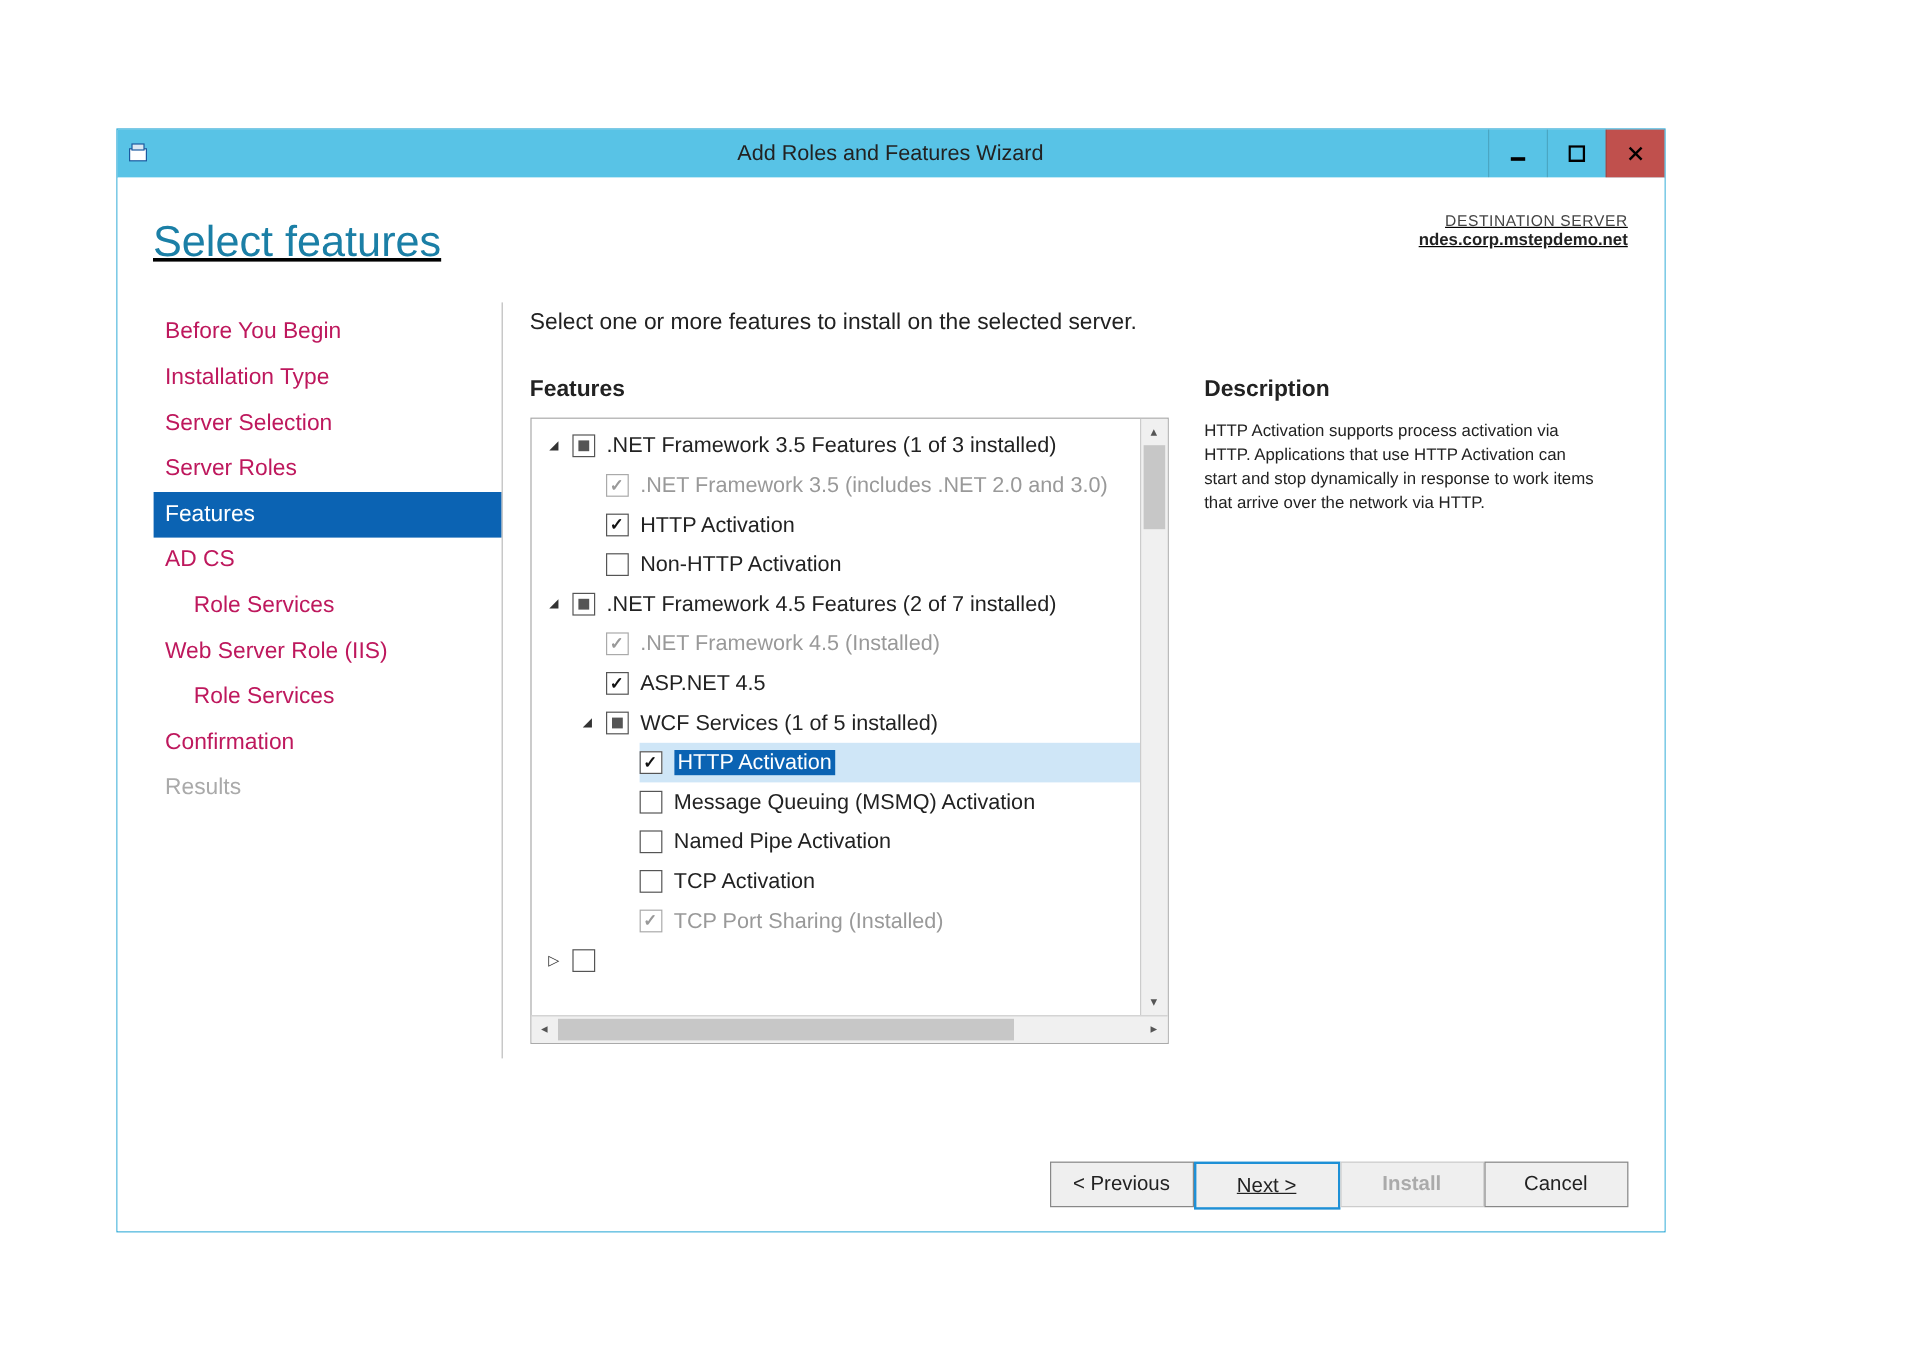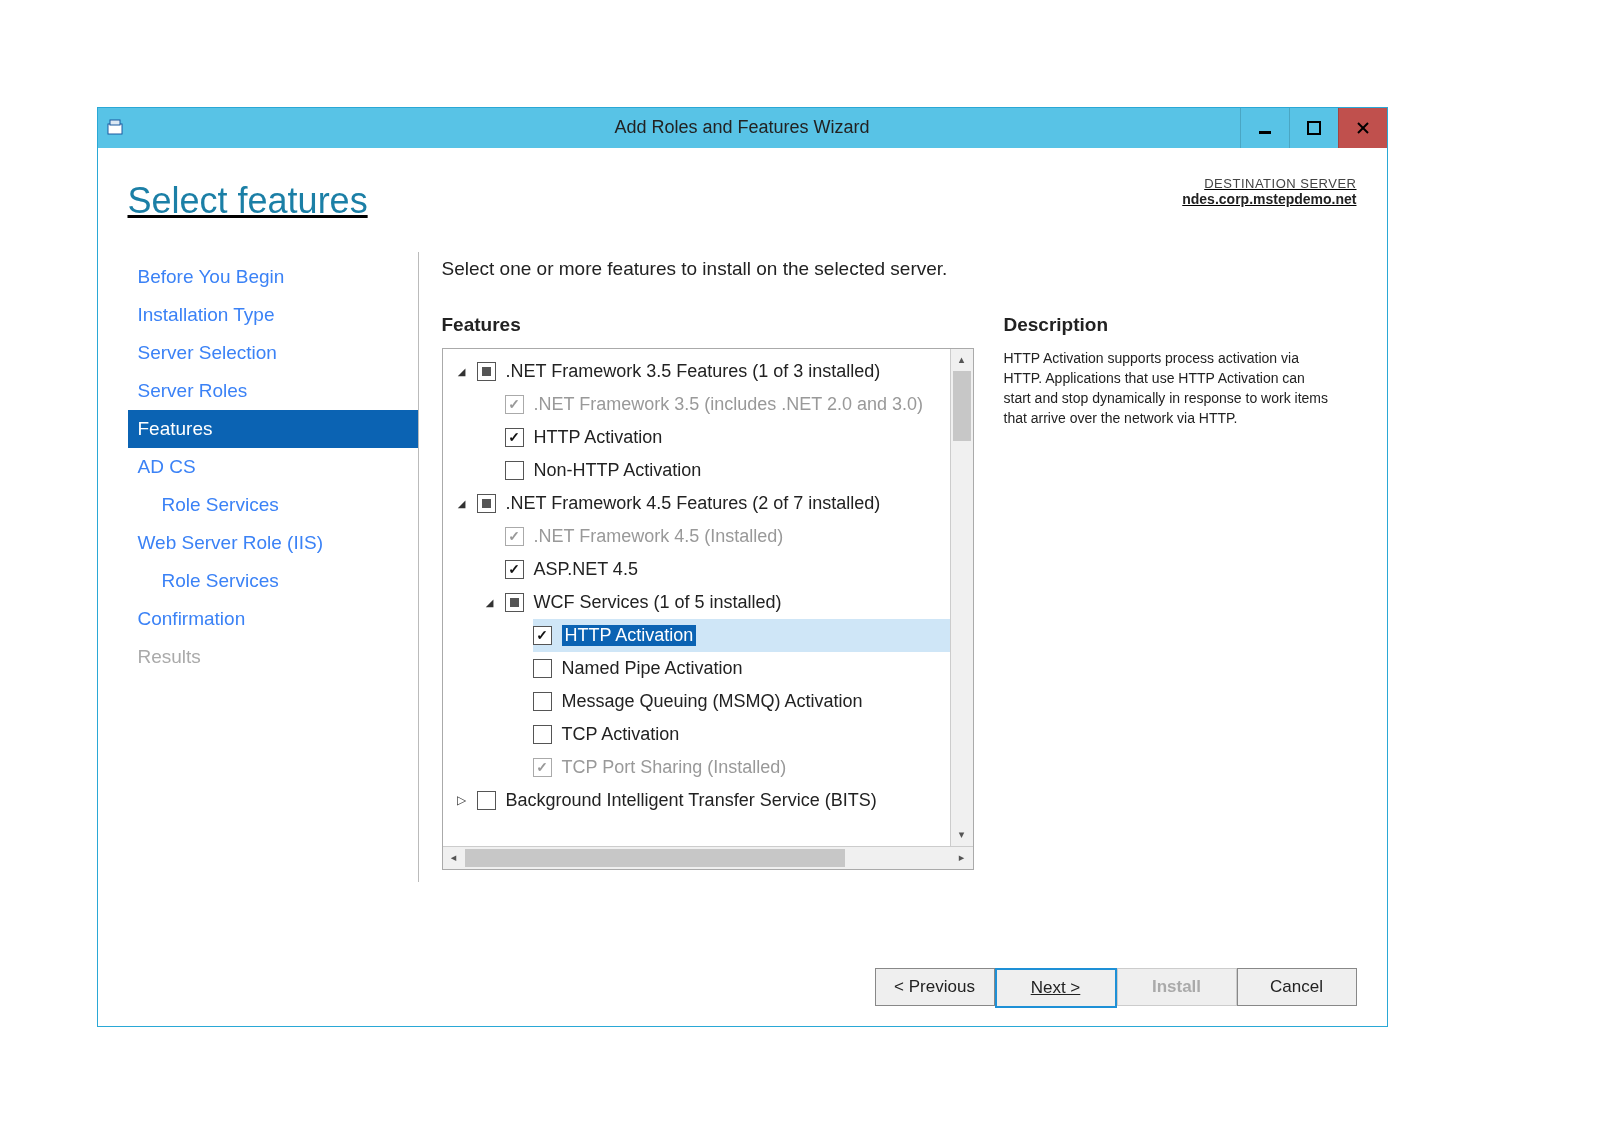--- a/index.html
+++ b/index.html
@@ -105,21 +105,21 @@
   flex: 1;
   margin-top: 36px;
 }
 .sidebar {
   width: 290px;
   flex-shrink: 0;
 }
 .sidebar-item {
   padding: 8px 10px 8px 10px;
   font-size: 19px;
-  color: #3b82f6;
+  color: #be185d;
   cursor: default;
 }
 .sidebar-item.indent { padding-left: 34px; }
 .sidebar-item.selected {
   background: #0b63b3;
   color: #fff;
 }
 .sidebar-item.disabled { color: #aaa; }
 
 .content-col {
@@ -431,30 +431,30 @@
                           <span class="checkbox checked"></span>
                           <span class="label-text">HTTP Activation</span>
                         </span>
                       </div>
                       <div class="tree-row">
                         <span class="spacer-indent" style="width: 62px;"></span>
                         <span class="expander"></span>
                         <span class="spacer8"></span>
                         <span class="cell">
                           <span class="checkbox "></span>
+                          <span class="label-text">Message Queuing (MSMQ) Activation</span>
+                        </span>
+                      </div>
+                      <div class="tree-row">
+                        <span class="spacer-indent" style="width: 62px;"></span>
+                        <span class="expander"></span>
+                        <span class="spacer8"></span>
+                        <span class="cell">
+                          <span class="checkbox "></span>
                           <span class="label-text">Named Pipe Activation</span>
-                        </span>
-                      </div>
-                      <div class="tree-row">
-                        <span class="spacer-indent" style="width: 62px;"></span>
-                        <span class="expander"></span>
-                        <span class="spacer8"></span>
-                        <span class="cell">
-                          <span class="checkbox "></span>
-                          <span class="label-text">Message Queuing (MSMQ) Activation</span>
                         </span>
                       </div>
                       <div class="tree-row">
                         <span class="spacer-indent" style="width: 62px;"></span>
                         <span class="expander"></span>
                         <span class="spacer8"></span>
                         <span class="cell">
                           <span class="checkbox "></span>
                           <span class="label-text">TCP Activation</span>
                         </span>
@@ -467,21 +467,20 @@
                           <span class="checkbox checked dim"></span>
                           <span class="label-text">TCP Port Sharing (Installed)</span>
                         </span>
                       </div>
                       <div class="tree-row">
                         <span class="spacer-indent" style="width: 6px;"></span>
                         <span class="expander">▷</span>
                         <span class="spacer8"></span>
                         <span class="cell">
                           <span class="checkbox "></span>
-                          <span class="label-text">Background Intelligent Transfer Service (BITS)</span>
                         </span>
                       </div>
                     </div>
                   <div class="vscroll">
                     <div class="arrow">▴</div>
                     <div class="track">
                         <div class="thumb"></div>
                       </div>
                     <div class="arrow">▾</div>
                   </div>

